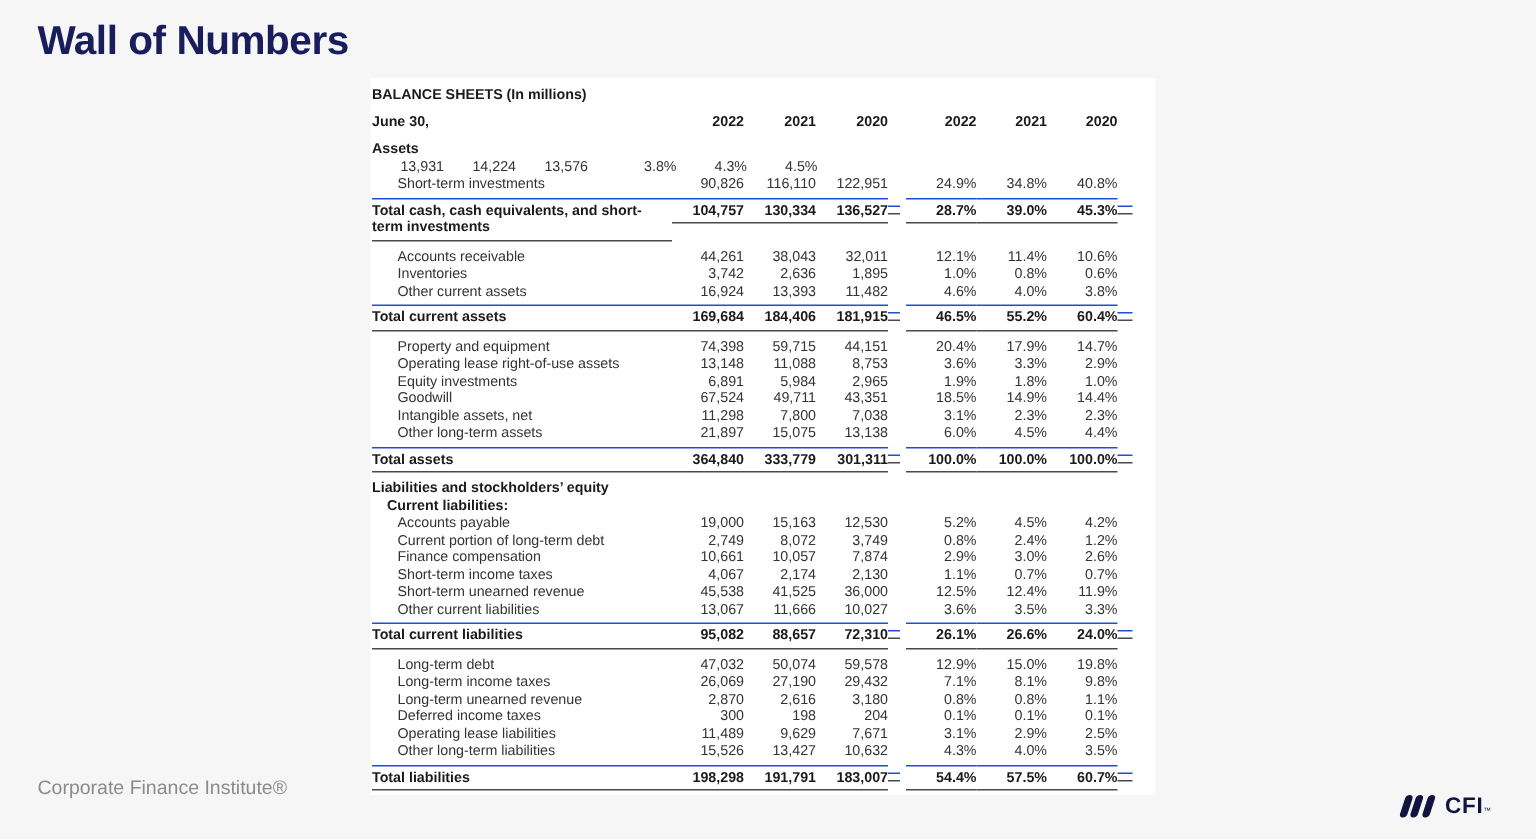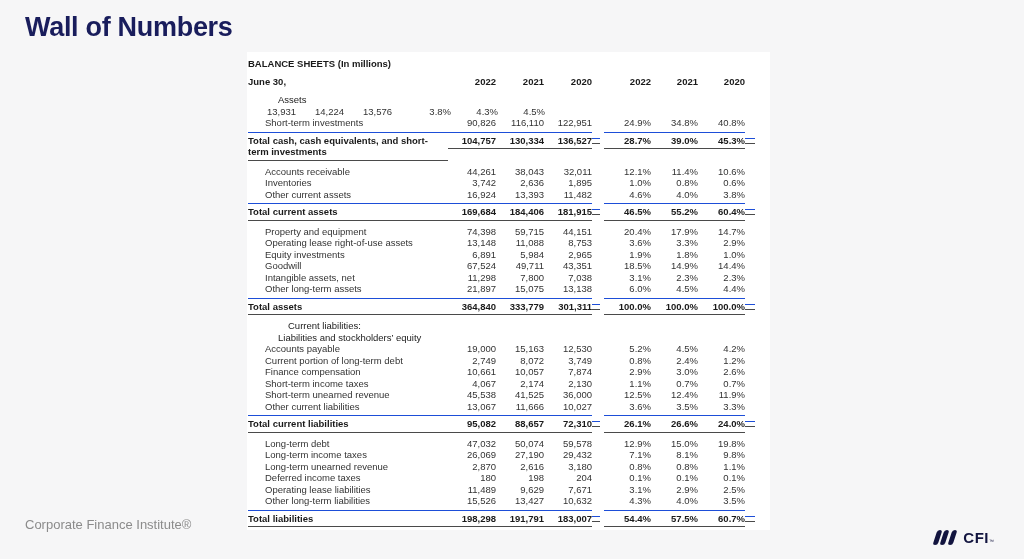--- a/index.html
+++ b/index.html
@@ -26,21 +26,21 @@
   }
   .t-title { font-weight:bold; color:#1a1a1a; line-height:12px; margin-bottom:6px; }
   .trow { display:flex; align-items:baseline; }
   .c-label { width:200px; }
   .c-num   { width:48px; text-align:right; }
   .c-sp1   { width:8px; }
   .c-gap   { width:4px; }
   .c-pct   { width:47px; text-align:right; }
   .c-sp2   { width:10px; }
   .t-head { font-weight:bold; color:#1a1a1a; line-height:12px; margin-bottom:6px; }
-  .section .c-label, .subsection .c-label { font-weight:normal; color:#1a1a1a;margin-left:30px; }
+  .section .c-label, .subsection .c-label { font-weight:bold; color:#1a1a1a; }
   .subsection .c-label { padding-left:10px; }
   .data .c-label { padding-left:17px; }
   .total { font-weight:bold; color:#1a1a1a; margin:3px 0 5px 0; }
   .total > .b1, .total > .b2 {
     border-top:1px solid #1d4ed8;
     border-bottom:1px solid #4a4a4a;
     padding-top:2px; padding-bottom:2px;
   }
   .footer-text {
     position:absolute; left:25px; bottom:27px;
@@ -260,34 +260,34 @@
           <div class="c-num b1">364,840</div>
           <div class="c-num b1">333,779</div>
           <div class="c-num b1">301,311</div>
           <div class="c-sp1 b1"></div>
           <div class="c-gap"></div>
           <div class="c-pct b2">100.0%</div>
           <div class="c-pct b2">100.0%</div>
           <div class="c-pct b2">100.0%</div>
           <div class="c-sp2 b2"></div>
         </div>
+        <div class="trow section">
+          <div class="c-label b1">Liabilities and stockholders’ equity</div>
+          <div class="c-num b1"></div>
+          <div class="c-num b1"></div>
+          <div class="c-num b1"></div>
+          <div class="c-sp1 b1"></div>
+          <div class="c-gap"></div>
+          <div class="c-pct b2"></div>
+          <div class="c-pct b2"></div>
+          <div class="c-pct b2"></div>
+          <div class="c-sp2 b2"></div>
+        </div>
         <div class="trow subsection">
           <div class="c-label b1">Current liabilities:</div>
-          <div class="c-num b1"></div>
-          <div class="c-num b1"></div>
-          <div class="c-num b1"></div>
-          <div class="c-sp1 b1"></div>
-          <div class="c-gap"></div>
-          <div class="c-pct b2"></div>
-          <div class="c-pct b2"></div>
-          <div class="c-pct b2"></div>
-          <div class="c-sp2 b2"></div>
-        </div>
-        <div class="trow section">
-          <div class="c-label b1">Liabilities and stockholders’ equity</div>
           <div class="c-num b1"></div>
           <div class="c-num b1"></div>
           <div class="c-num b1"></div>
           <div class="c-sp1 b1"></div>
           <div class="c-gap"></div>
           <div class="c-pct b2"></div>
           <div class="c-pct b2"></div>
           <div class="c-pct b2"></div>
           <div class="c-sp2 b2"></div>
         </div>
@@ -406,21 +406,21 @@
           <div class="c-num b1">3,180</div>
           <div class="c-sp1 b1"></div>
           <div class="c-gap"></div>
           <div class="c-pct b2">0.8%</div>
           <div class="c-pct b2">0.8%</div>
           <div class="c-pct b2">1.1%</div>
           <div class="c-sp2 b2"></div>
         </div>
         <div class="trow data">
           <div class="c-label b1">Deferred income taxes</div>
-          <div class="c-num b1">180</div>
+          <div class="c-num b1">300</div>
           <div class="c-num b1">198</div>
           <div class="c-num b1">204</div>
           <div class="c-sp1 b1"></div>
           <div class="c-gap"></div>
           <div class="c-pct b2">0.1%</div>
           <div class="c-pct b2">0.1%</div>
           <div class="c-pct b2">0.1%</div>
           <div class="c-sp2 b2"></div>
         </div>
         <div class="trow data">

